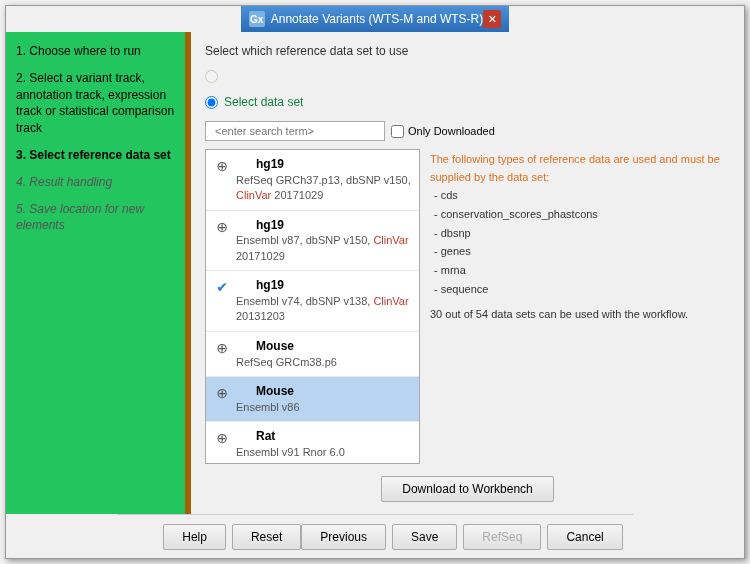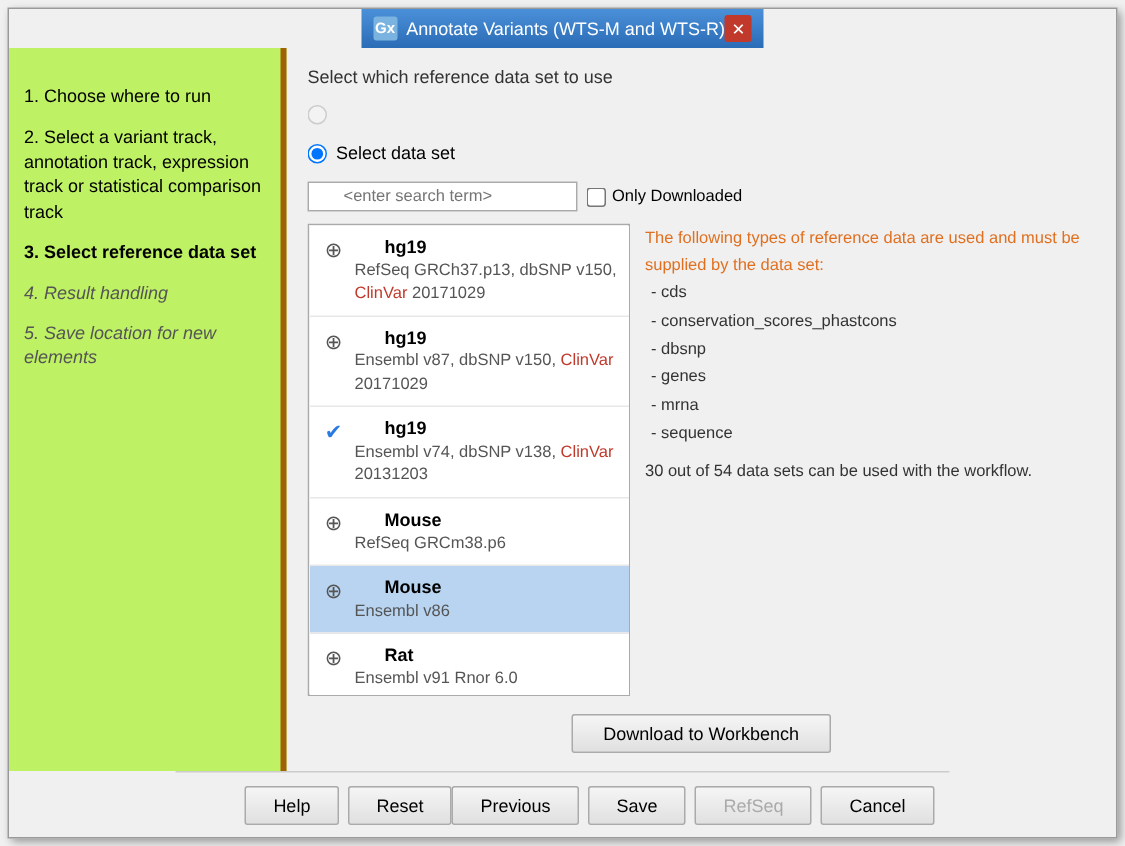--- a/index.html
+++ b/index.html
@@ -68,23 +68,23 @@
       justify-content: center;
       border-radius: 2px;
     }
     .main-content {
       display: flex;
       flex: 1;
       overflow: hidden;
     }
     .sidebar {
       width: 185px;
-      background: #bef264;
-      border-right: 4px solid #a16207;
-      padding: 24px 10px;
+      background: #22c55e;
+      border-right: 6px solid #a16207;
+      padding: 11px 10px;
       flex-shrink: 0;
     }
     .sidebar-step {
       margin-bottom: 10px;
       line-height: 1.4;
     }
     .sidebar-step.active {
       font-weight: bold;
     }
     .sidebar-step.italic {
@@ -109,34 +109,34 @@
       display: flex;
       align-items: center;
       gap: 6px;
       margin-bottom: 4px;
     }
     .radio-row input[type=radio] {
       margin: 0;
     }
     .radio-label {
       font-size: 12px;
-      color: #000000;
+      color: #15803d;
     }
     .radio-label.disabled {
       color: #aaa;
     }
     .search-row {
       display: flex;
       align-items: center;
       gap: 6px;
     }
     .search-input {
       border: 1px solid #aaa;
       background: white;
-      padding: 3px 23px;
+      padding: 3px 9px;
       font-size: 11px;
       width: 180px;
       color: #aaa;
     }
     .checkbox-label {
       display: flex;
       align-items: center;
       gap: 4px;
       font-size: 11px;
     }

